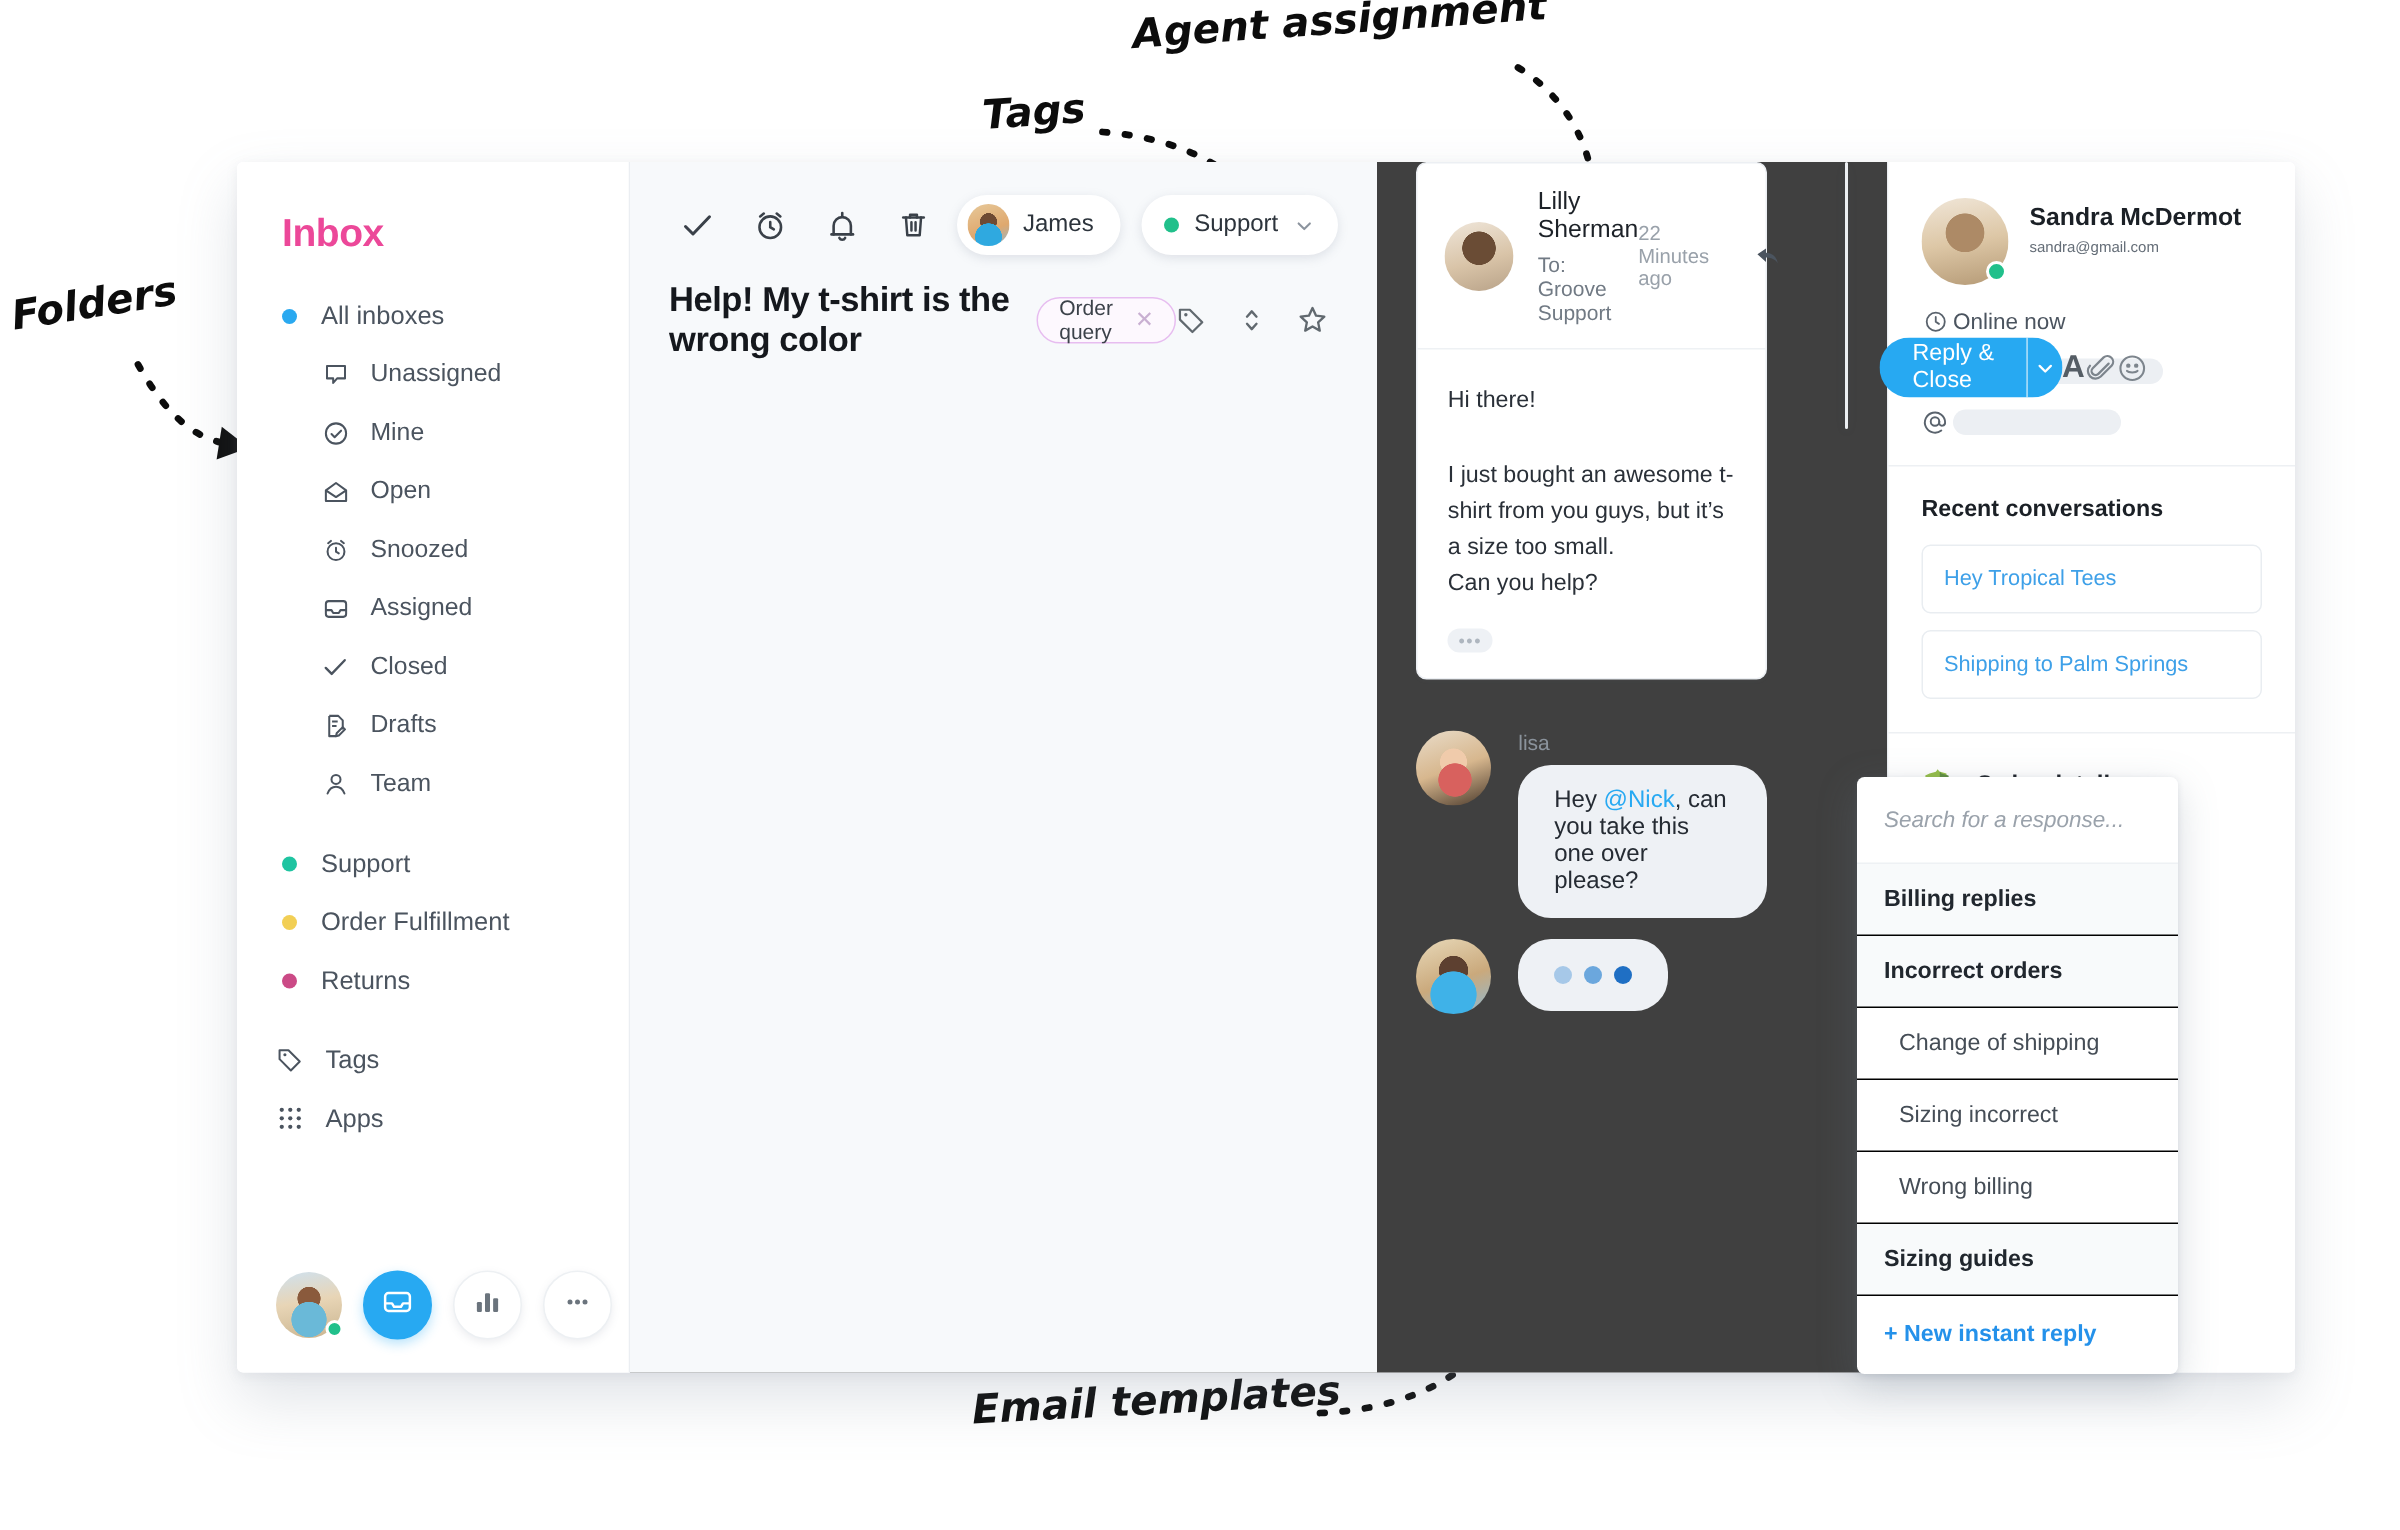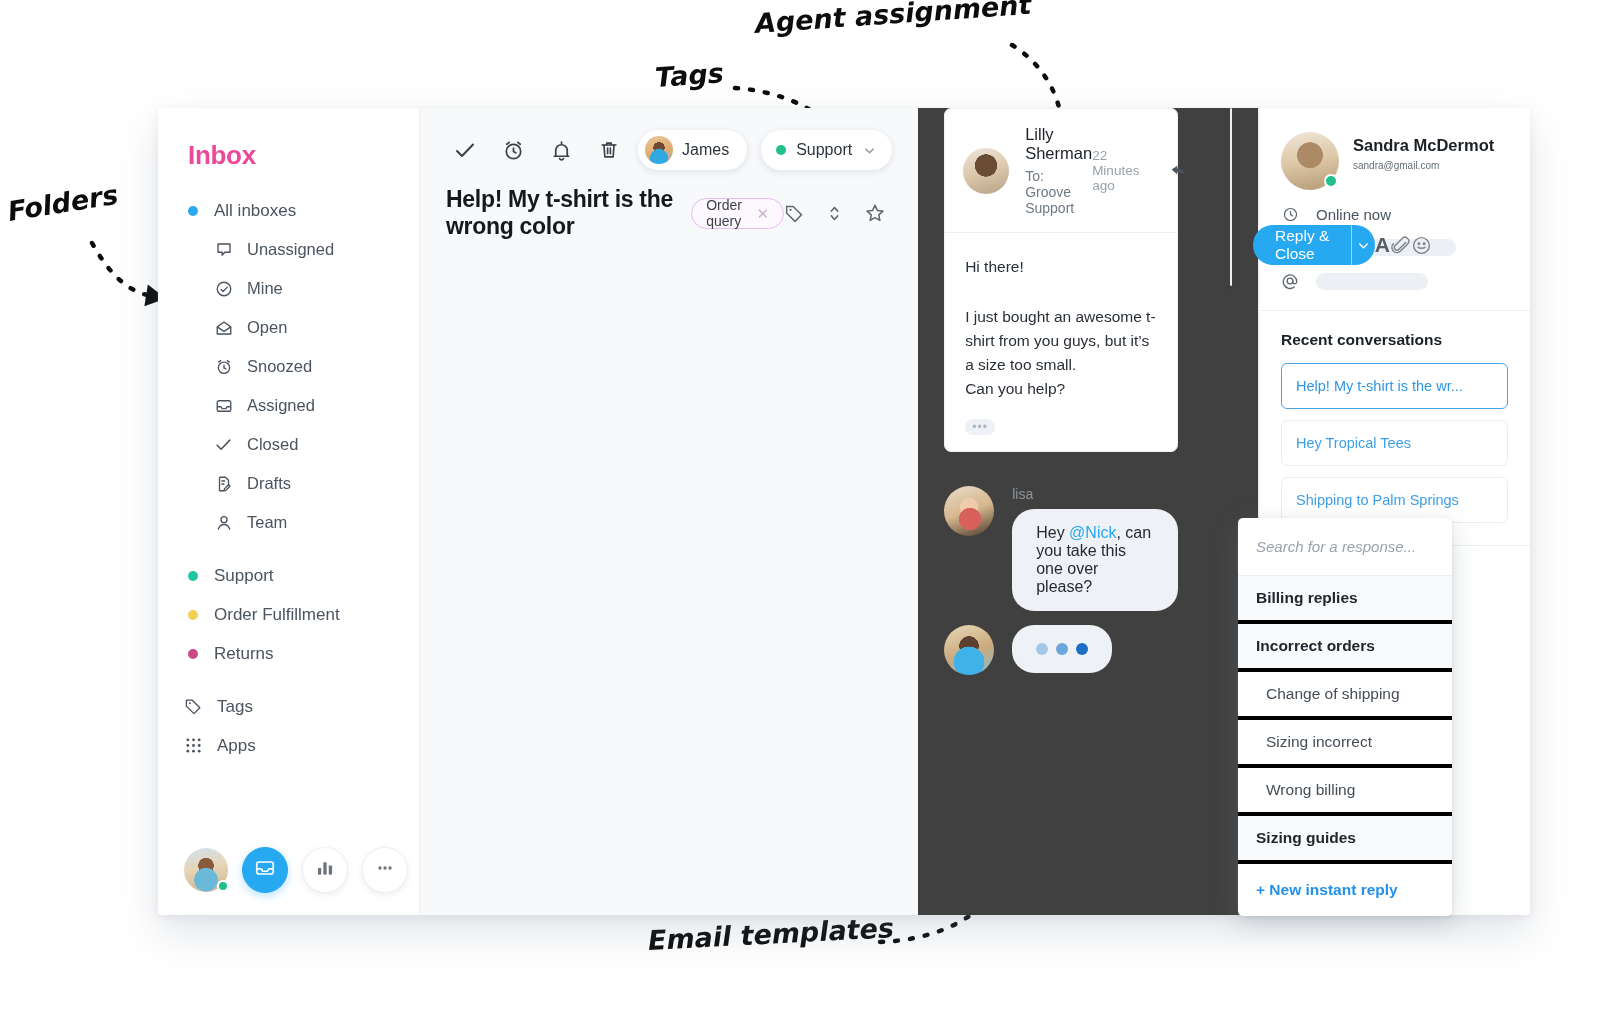--- a/index.html
+++ b/index.html
@@ -223,21 +223,21 @@
   .ir-search { display: flex; align-items: center; height: 58px; padding: 0 18px; border-bottom: 1px solid #eef1f4; }
   .ir-search input {
     flex: 1 1 auto; border: none; outline: none; background: transparent;
     font-size: 15px; font-style: italic; color: #3a4149;
     font-family: "Liberation Sans", sans-serif;
   }
   .ir-search input::placeholder { color: #9aa2ab; font-style: italic; }
   .ir-row {
     height: 48px; display: flex; align-items: center;
     padding: 0 18px; font-size: 15.5px; cursor: pointer;
-    border-bottom: 4px solid #000000;
+    border-bottom: 1px solid #000000;
   }
   .ir-row.group { font-weight: bold; color: #21272e; background: #f8fafb; }
   .ir-row.leaf { color: #454d56; padding-left: 28px; background: #ffffff; }
   .ir-row.action { color: #2491ea; font-weight: bold; border-bottom: none; height: 52px; }
 
   
   #right {
     width: 272px; flex: 0 0 272px;
     background: #ffffff;
     border-left: 1px solid #ebeef2;
@@ -247,21 +247,21 @@
   .cust-top { display: flex; align-items: flex-start; gap: 14px; }
   .cust-av { width: 58px; height: 58px; border-radius: 50%; position: relative; flex: 0 0 58px; }
   .cust-av .img {
     width: 58px; height: 58px; border-radius: 50%;
     background:
       radial-gradient(circle at 50% 40%, #ad8a66 0 28%, transparent 29%),
       linear-gradient(170deg,#f0e6d8 0%, #ddc7a6 50%, #b59a76 100%);
   }
   .cust-name { font-size: 16.5px; font-weight: bold; color: #1b2026; margin-top: 4px; }
   .cust-email { font-size: 10px; color: #646d77; margin-top: 5px; }
-  .cust-line { display: flex; align-items: center; gap: 17px; margin-top: 16px; color: #4b545f; font-size: 15px; }
+  .cust-line { display: flex; align-items: center; gap: 3px; margin-top: 16px; color: #4b545f; font-size: 15px; }
   .cust-line .ln-ico { width: 18px; display: flex; justify-content: center; color: #5a636d; }
   .redact { height: 17px; border-radius: 9px; background: #eceff3; }
 
   .recent-sec { padding: 20px 22px 22px 22px; border-bottom: 1px solid #edf0f3; }
   .sec-title { font-size: 15.5px; font-weight: bold; color: #1b2026; margin-bottom: 14px; }
   .conv-item {
     border: 1px solid #e9edf1; border-radius: 6px;
     padding: 14px 14px; font-size: 14.5px; color: #3ea0e8;
     margin-bottom: 11px; cursor: pointer; white-space: nowrap; overflow: hidden;
   }
@@ -709,21 +709,20 @@
               <circle cx="12" cy="12" r="3.8"></circle>
                 <path d="M15.8 12v2a2.7 2.7 0 0 0 5.2-1 9 9 0 1 0-3.4 7"></path>
             </svg>
           </span>
           <span class="redact" style="width:112px"></span>
         </div>
       </div>
 
       <div class="recent-sec">
         <div class="sec-title">Recent conversations</div>
-        <div class="conv-item active">Help! My t-shirt is the wr...</div>
         <div class="conv-item">Hey Tropical Tees</div>
         <div class="conv-item" style="margin-bottom:0">Shipping to Palm Springs</div>
       </div>
 
       <div class="order-sec">
         <div class="order-head">
           <span class="shop-ico">
             <svg width="24" height="26" viewBox="0 0 24 26">
               <path d="M5.4 4.6l4.2-1.1 1.2-1.6 1.1 1.4 4.7 1.3 2.3 17.2-13.8 2.2L2.5 6z" fill="#95bf47"></path>
               <path d="M12.2 3.3l1.1 1.4 4.7 1.3 2.3 17.2-8.1 1.3z" fill="#5e8e3e"></path>

